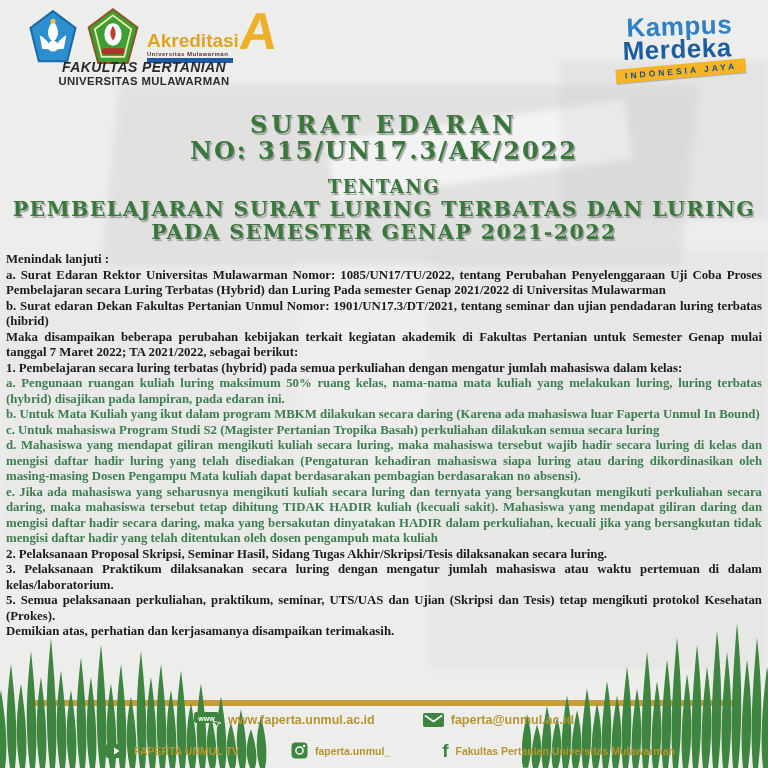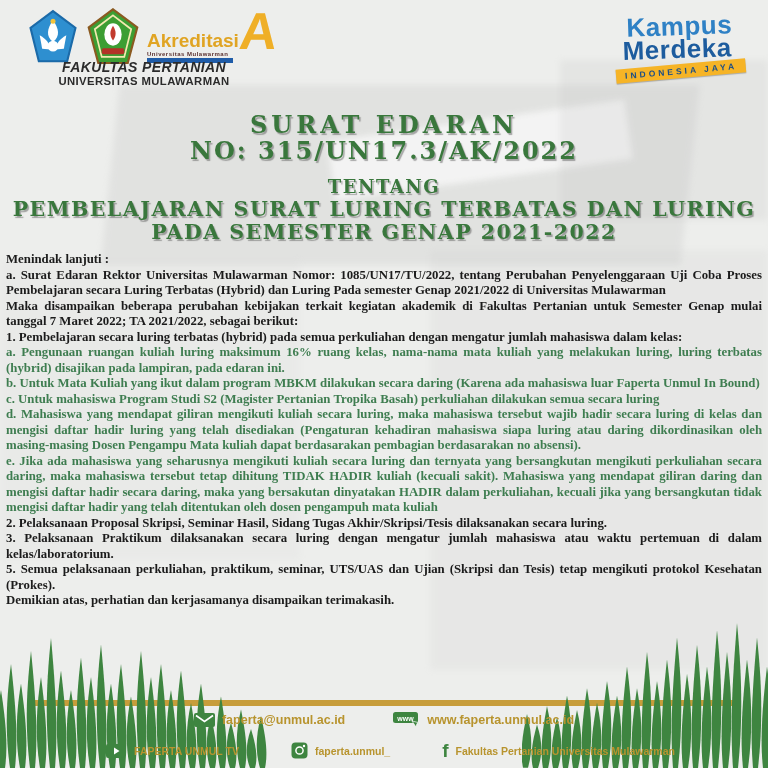--- a/index.html
+++ b/index.html
@@ -145,54 +145,55 @@
     </div>
     <div class="about-block">
       <div class="a1">TENTANG</div>
       <div class="a2">PEMBELAJARAN SURAT LURING TERBATAS DAN LURING</div>
       <div class="a2">PADA SEMESTER GENAP 2021-2022</div>
     </div>
 
     <div class="body-text">
       <p class="para-black">Menindak lanjuti :</p>
       <p class="para-black">a. Surat Edaran Rektor Universitas Mulawarman Nomor: 1085/UN17/TU/2022, tentang Perubahan Penyelenggaraan Uji Coba Proses Pembelajaran secara Luring Terbatas (Hybrid) dan Luring Pada semester Genap 2021/2022 di Universitas Mulawarman</p>
+      <p class="para-black">b. Surat edaran Dekan Fakultas Pertanian Unmul Nomor: 1901/UN17.3/DT/2021, tentang seminar dan ujian pendadaran luring terbatas (hibrid)</p>
       <p class="para-black">Maka disampaikan beberapa perubahan kebijakan terkait kegiatan akademik di Fakultas Pertanian untuk Semester Genap mulai tanggal 7 Maret 2022; TA 2021/2022, sebagai berikut:</p>
       <p class="para-black">1. Pembelajaran secara luring terbatas (hybrid) pada semua perkuliahan dengan mengatur jumlah mahasiswa dalam kelas:</p>
-      <p class="para-green">a. Pengunaan ruangan kuliah luring maksimum 16% ruang kelas, nama-nama mata kuliah yang melakukan luring, luring terbatas (hybrid) disajikan pada lampiran, pada edaran ini.</p>
+      <p class="para-green">a. Pengunaan ruangan kuliah luring maksimum 50% ruang kelas, nama-nama mata kuliah yang melakukan luring, luring terbatas (hybrid) disajikan pada lampiran, pada edaran ini.</p>
       <p class="para-green">b. Untuk Mata Kuliah yang ikut dalam program MBKM dilakukan secara daring (Karena ada mahasiswa luar Faperta Unmul In Bound)</p>
       <p class="para-green">c. Untuk mahasiswa Program Studi S2 (Magister Pertanian Tropika Basah) perkuliahan dilakukan semua secara luring</p>
       <p class="para-green">d. Mahasiswa yang mendapat giliran mengikuti kuliah secara luring, maka mahasiswa tersebut wajib hadir secara luring di kelas dan mengisi daftar hadir luring yang telah disediakan (Pengaturan kehadiran mahasiswa siapa luring atau daring dikordinasikan oleh masing-masing Dosen Pengampu Mata kuliah dapat berdasarakan pembagian berdasarakan no absensi).</p>
       <p class="para-green">e. Jika ada mahasiswa yang seharusnya mengikuti kuliah secara luring dan ternyata yang bersangkutan mengikuti perkuliahan secara daring, maka mahasiswa tersebut tetap dihitung TIDAK HADIR kuliah (kecuali sakit). Mahasiswa yang mendapat giliran daring dan mengisi daftar hadir secara daring, maka yang bersakutan dinyatakan HADIR dalam perkuliahan, kecuali jika yang bersangkutan tidak mengisi daftar hadir yang telah ditentukan oleh dosen pengampuh mata kuliah</p>
       <p class="para-black">2. Pelaksanaan Proposal Skripsi, Seminar Hasil, Sidang Tugas Akhir/Skripsi/Tesis dilaksanakan secara luring.</p>
       <p class="para-black">3. Pelaksanaan Praktikum dilaksanakan secara luring dengan mengatur jumlah mahasiswa atau waktu pertemuan di dalam kelas/laboratorium.</p>
       <p class="para-black">5. Semua pelaksanaan perkuliahan, praktikum, seminar, UTS/UAS dan Ujian (Skripsi dan Tesis) tetap mengikuti protokol Kesehatan (Prokes).</p>
       <p class="para-black">Demikian atas, perhatian dan kerjasamanya disampaikan terimakasih.</p>
     </div>
 
     <div class="gold-bar"></div>
 
     <div class="contact-row">
       <div class="link-item">
         <span class="icon">
-          <svg width="21" height="16" viewBox="0 0 21 16">
-            <rect x="0" y="1" width="21" height="14" rx="2" fill="#3e8540"></rect>
-            <path d="M2,3.5 L10.5,9.5 L19,3.5" fill="none" stroke="#ffffff" stroke-width="1.6"></path>
-          </svg>
-        </span>
-        <span class="gold-text">faperta@unmul.ac.id</span>
-      </div>
-      <div class="link-item">
-        <span class="icon">
           <svg width="27" height="17" viewBox="0 0 27 17">
             <rect x="0" y="1" width="25" height="11" rx="2.5" fill="#3e8540"></rect>
             <text x="12.5" y="9.5" font-family="Liberation Sans, sans-serif" font-size="7" font-weight="bold" fill="#ffffff" text-anchor="middle">www</text>
             <path d="M19,10 L23,16 L24,12.5 L27,12 Z" fill="#3e8540" stroke="#ffffff" stroke-width=".7"></path>
           </svg>
         </span>
         <span class="gold-text">www.faperta.unmul.ac.id</span>
+      </div>
+      <div class="link-item">
+        <span class="icon">
+          <svg width="21" height="16" viewBox="0 0 21 16">
+            <rect x="0" y="1" width="21" height="14" rx="2" fill="#3e8540"></rect>
+            <path d="M2,3.5 L10.5,9.5 L19,3.5" fill="none" stroke="#ffffff" stroke-width="1.6"></path>
+          </svg>
+        </span>
+        <span class="gold-text">faperta@unmul.ac.id</span>
       </div>
     </div>
 
     <div class="social-row">
       <div class="link-item">
         <span class="icon">
           <svg width="21" height="16" viewBox="0 0 21 16">
             <path d="M2,1 h13 a5,5 0 0 1 5,5 v4 a5,5 0 0 1 -5,5 h-13 a2,2 0 0 1 -2,-2 v-10 a2,2 0 0 1 2,-2 Z" fill="#3e8540"></path>
             <path d="M8,4.5 L13.5,8 L8,11.5 Z" fill="#ffffff"></path>
           </svg>

